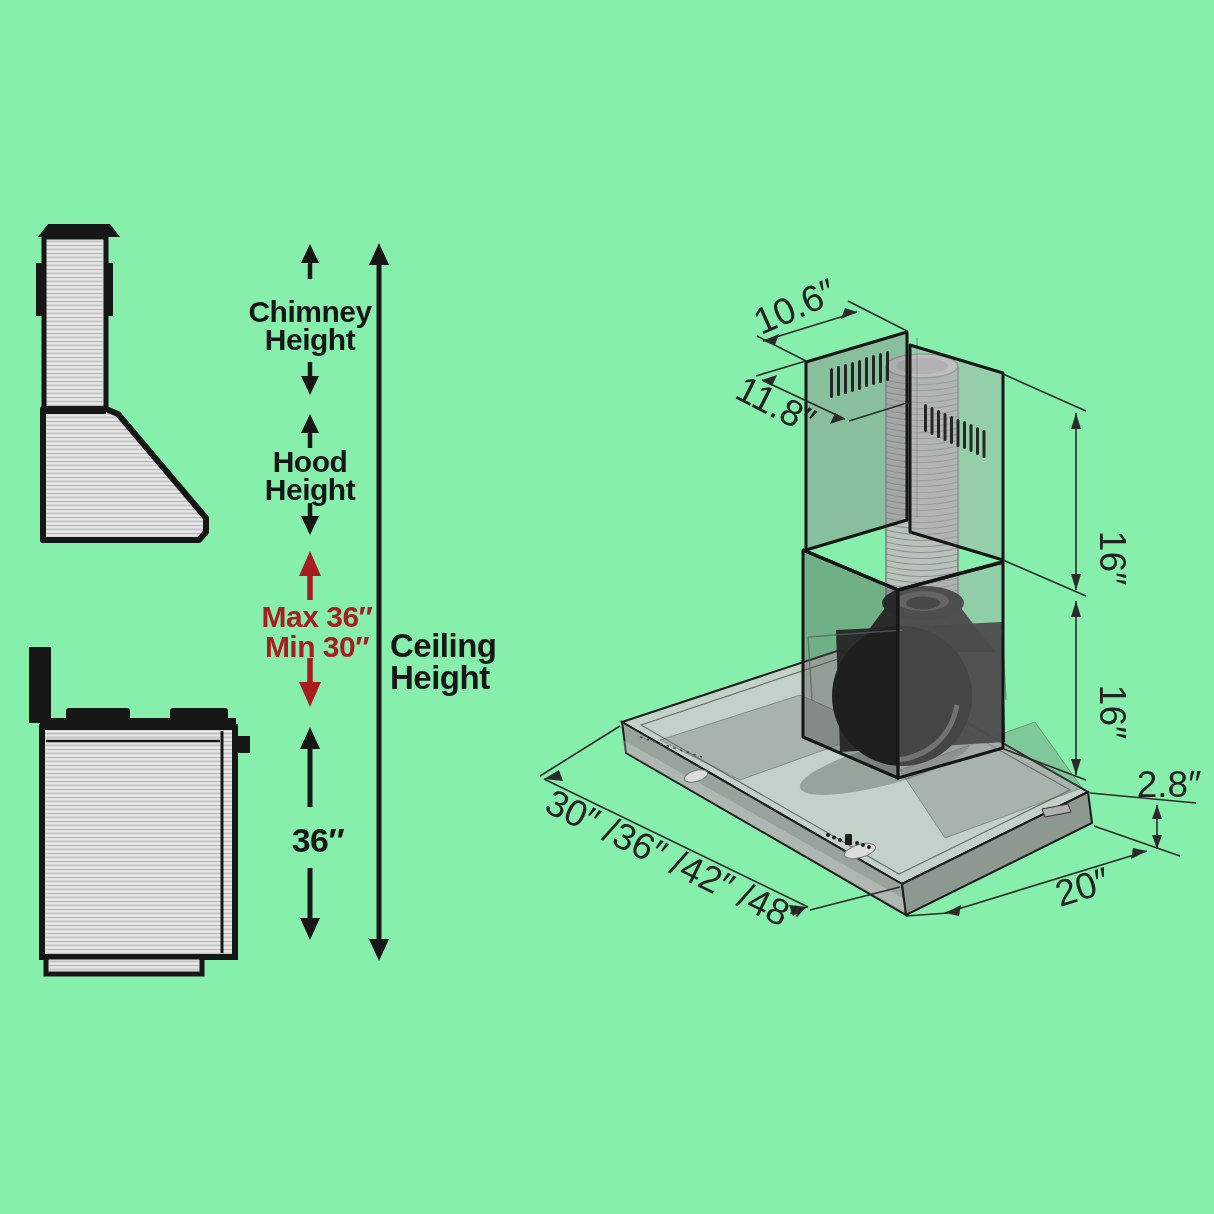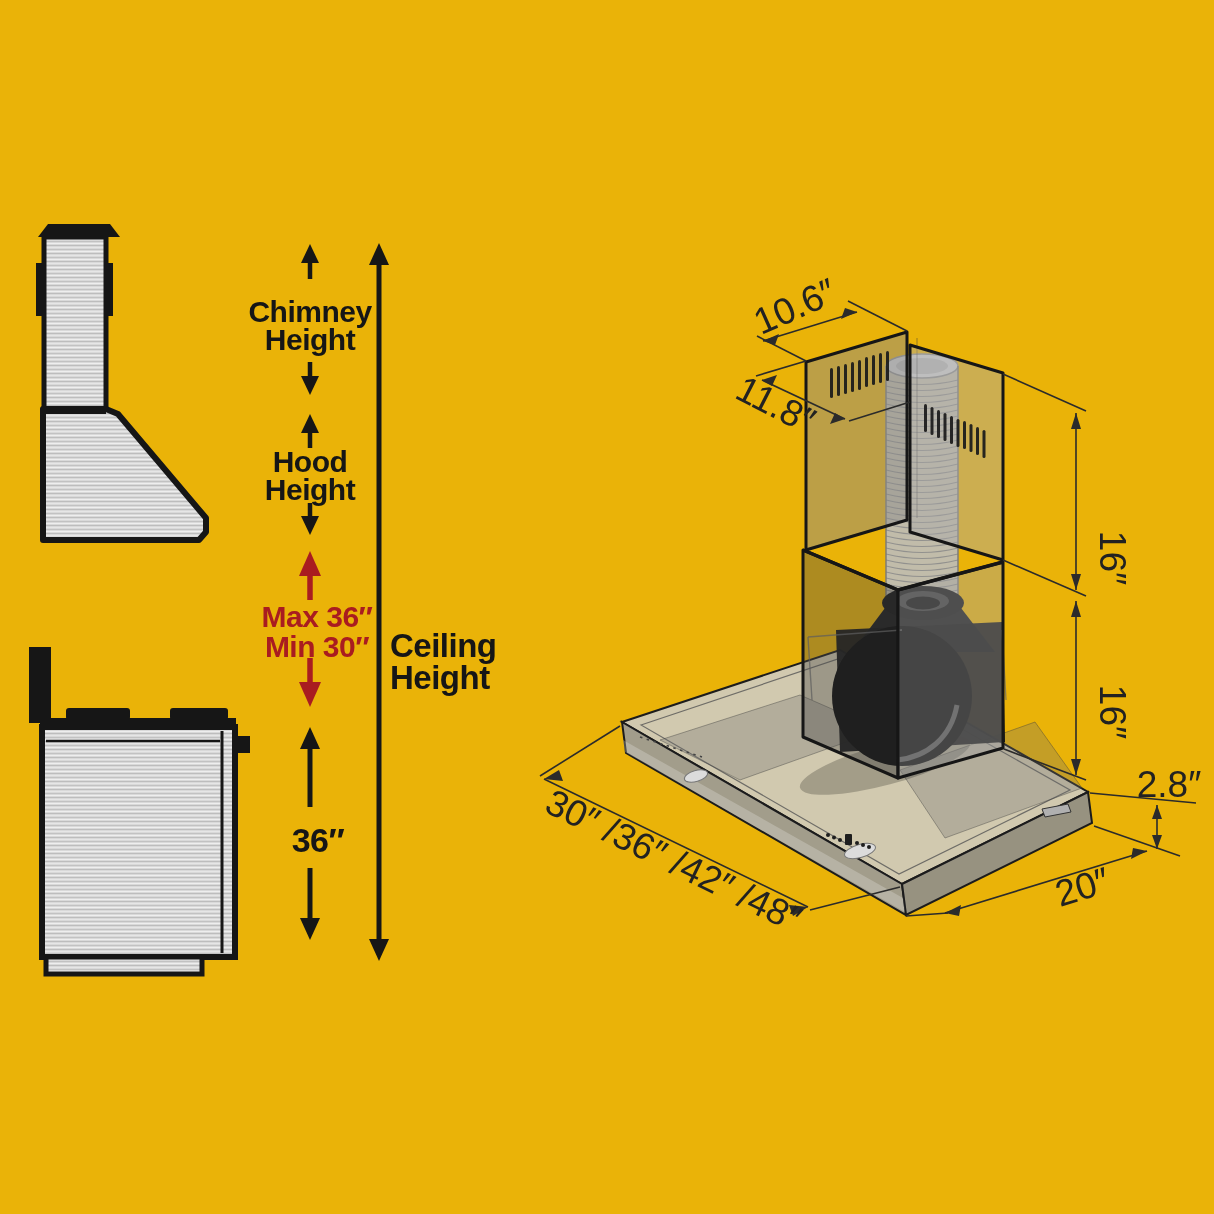--- a/index.html
+++ b/index.html
@@ -1,16 +1,16 @@
 <!DOCTYPE html>
 <html><head>
 <meta charset="utf-8">
 <style>
   html,body{margin:0;padding:0;background:#ffffff;}
-  .stage{position:relative;width:1214px;height:1214px;background:#eab308;overflow:hidden;}
+  .stage{position:relative;width:1214px;height:1214px;background:#86efac;overflow:hidden;}
   svg{display:block;}
   text{font-family:"Liberation Sans","DejaVu Sans",sans-serif;}
   .lbl-bold{font-weight:bold;fill:#161616;letter-spacing:-0.5px;}
   .lbl-red{font-weight:bold;fill:#a91c20;letter-spacing:-0.5px;}
   .dim-txt{font-weight:normal;fill:#222222;letter-spacing:0px;}
 </style>
 </head>
 <body>
 
 <div class="stage">

